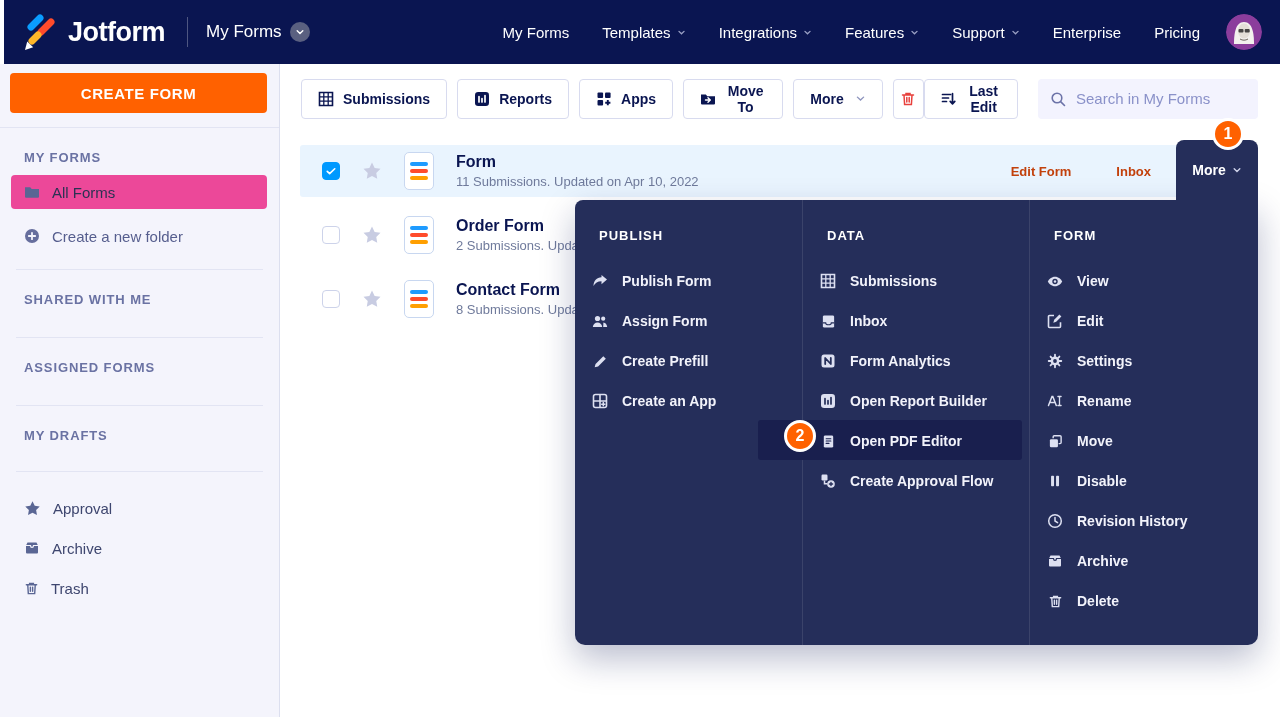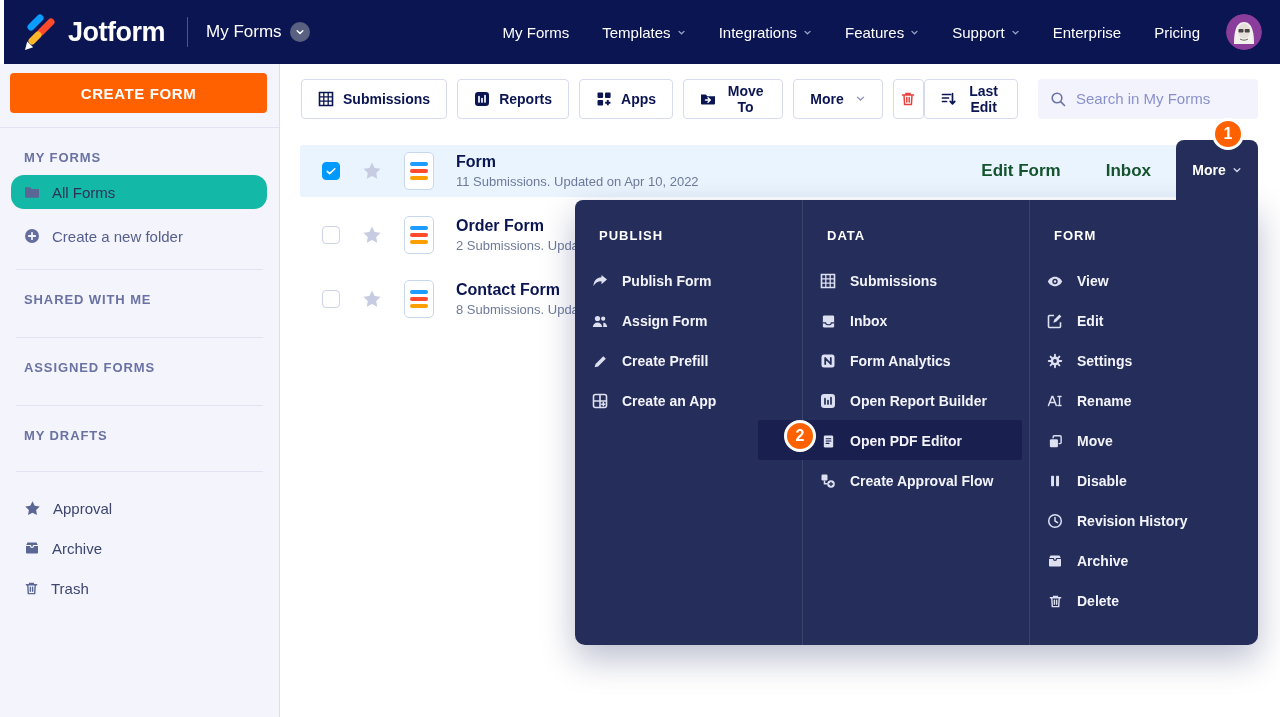--- a/index.html
+++ b/index.html
@@ -26,21 +26,21 @@
   .sidebar { position:absolute; left:0; top:64px; width:280px; height:653px; background:#f4f4fc;
              border-right:1px solid #dcdfef; }
   .create-form { display:block; margin:9px 12px 0 10px; width:257px; height:40px; background:#ff6100;
                  border:none; border-radius:4px; color:#fff; font-family:inherit; font-size:15px;
                  font-weight:bold; letter-spacing:.6px; cursor:pointer; }
   .side-divider { height:1px; background:#e2e4f3; margin:14px 0 0 0; }
   .side-divider.inset { margin:16px 16px 0 16px; }
   .side-heading { margin:22px 0 0 24px; color:#6a72a3; font-size:13px; font-weight:bold; letter-spacing:.9px; }
   .side-item { display:flex; align-items:center; gap:12px; margin:10px 12px 0 11px; padding:0 0 0 13px;
                height:34px; border-radius:4px; color:#3e466f; font-size:15px; cursor:pointer; }
-  .side-item.selected { background:#14b8a6; color:#2b3253;border-radius:13px; }
+  .side-item.selected { background:#ec4899; color:#2b3253; }
   .side-item .si { display:flex; color:#5a6694; }
   .side-item.muted { color:#565e8e; }
   .bottom-links { margin-top:20px; }
   .bottom-links .side-item { height:32px; margin-top:8px; }
   .star-ic { color:#ffb629; }
 
   
   .main { position:absolute; left:280px; top:64px; width:1000px; height:653px; background:#fff; }
   .toolbar { display:flex; align-items:center; padding:9px 22px 0 21px; height:60px; }
   .tb-btn { display:flex; align-items:center; gap:9px; height:40px; padding:0 16px; background:#fff;
@@ -69,21 +69,21 @@
   .row-star { margin-left:22px; color:#c8cce2; display:flex; cursor:pointer; }
   .form-ic { width:30px; height:38px; margin-left:22px; background:#fff; border:1px solid #c8d7f0;
              border-radius:5px; display:flex; flex-direction:column; justify-content:center; gap:3px;
              align-items:center; flex:none; }
   .form-ic i { display:block; width:18px; height:4px; border-radius:2px; }
   .form-ic .b1 { background:#1e9bff; } .form-ic .b2 { background:#ff4b2b; } .form-ic .b3 { background:#ff9f00; }
   .row-text { margin-left:22px; }
   .row-title { color:#0a1551; font-size:16px; font-weight:bold; }
   .row-sub { color:#6f7a9b; font-size:13px; margin-top:3px; }
   .row-actions { margin-left:auto; display:flex; align-items:center; gap:45px; padding-right:107px; }
-  .row-action { color:#14532d; font-size:17px; font-weight:bold; cursor:pointer; }
+  .row-action { color:#c2410c; font-size:13px; font-weight:bold; cursor:pointer; }
 
   
   .more-btn { position:absolute; left:1176px; top:140px; width:82px; height:60px; background:#252e5a;
               border-radius:8px 8px 0 0; display:flex; align-items:center; justify-content:center; gap:6px;
               color:#fff; font-size:14px; font-weight:bold; cursor:pointer; z-index:30; }
   .more-btn .chev { display:flex; color:#cfd3ea; }
   .menu-panel { position:absolute; left:575px; top:200px; width:683px; height:445px; background:#252e5a;
                 border-radius:8px 0 10px 10px; box-shadow:0 14px 34px rgba(10,21,81,.28); display:flex;
                 z-index:29; }
   .menu-col { width:227px; padding:28px 0 0 0; }

